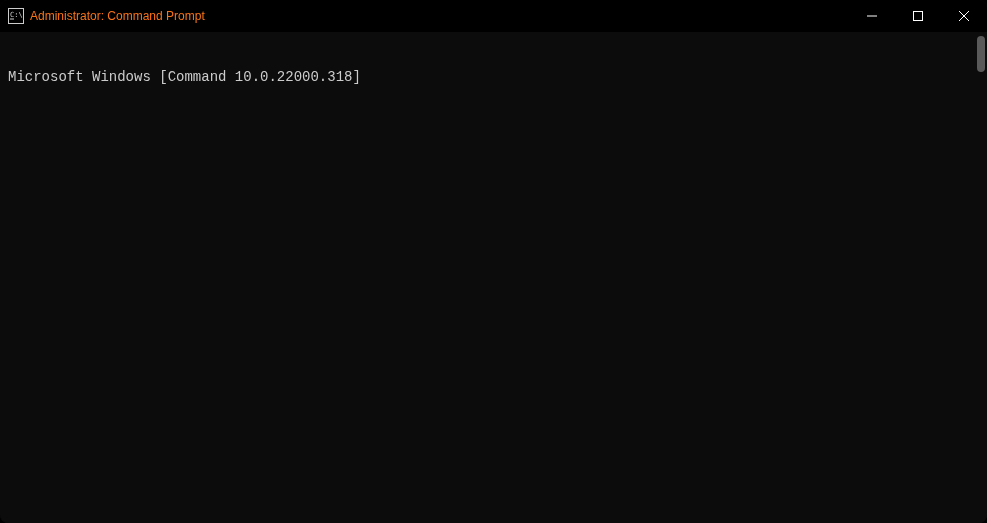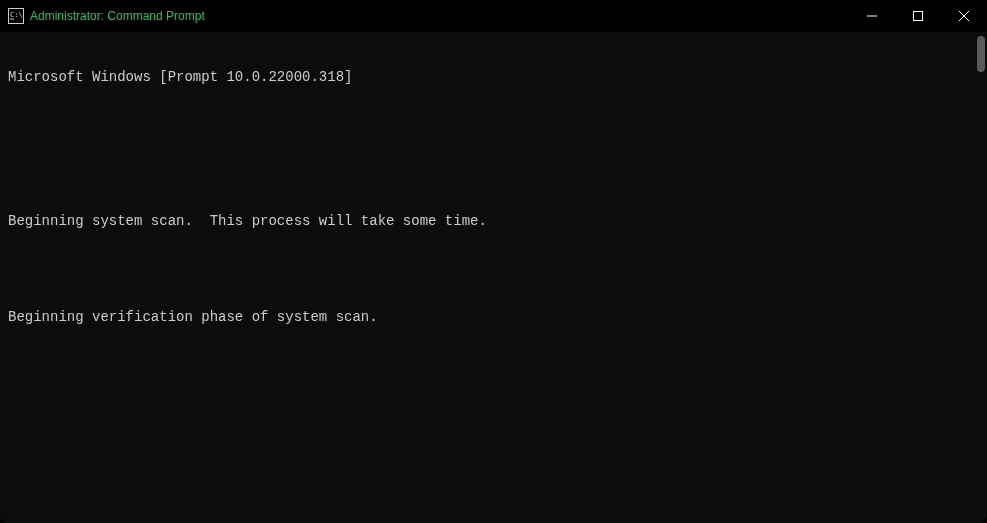--- a/index.html
+++ b/index.html
@@ -38,21 +38,21 @@
       margin-right: 6px;
       display: inline-flex;
       align-items: center;
       justify-content: center;
     }
     .titlebar-icon svg {
       width: 16px;
       height: 16px;
     }
     .titlebar-title {
-      color: #22c55e;
+      color: #f97316;
       font-size: 12px;
       font-weight: 400;
       flex: 1;
     }
     .window-controls {
       display: flex;
       height: 100%;
     }
     .window-control {
       width: 46px;
@@ -123,26 +123,24 @@
         <svg viewBox="0 0 10 10">
           <line x1="0" y1="0" x2="10" y2="10" stroke="#fff" stroke-width="1"></line>
           <line x1="10" y1="0" x2="0" y2="10" stroke="#fff" stroke-width="1"></line>
         </svg>
       </div>
     </div>
   </div>
 
   <div class="terminal-body">
     <div class="terminal-content">
-      <span class="line">Microsoft Windows [Prompt 10.0.22000.318]</span>
+      <span class="line">Microsoft Windows [Command 10.0.22000.318]</span>
       <span class="line"></span>
       <span class="line"></span>
-      <span class="line">Beginning system scan.  This process will take some time.</span>
       <span class="line"></span>
-      <span class="line">Beginning verification phase of system scan.</span>
       <span class="line"></span>
       
       
       
     </div>
   </div>
 
   <div class="scrollbar"></div>
 </div>
 

